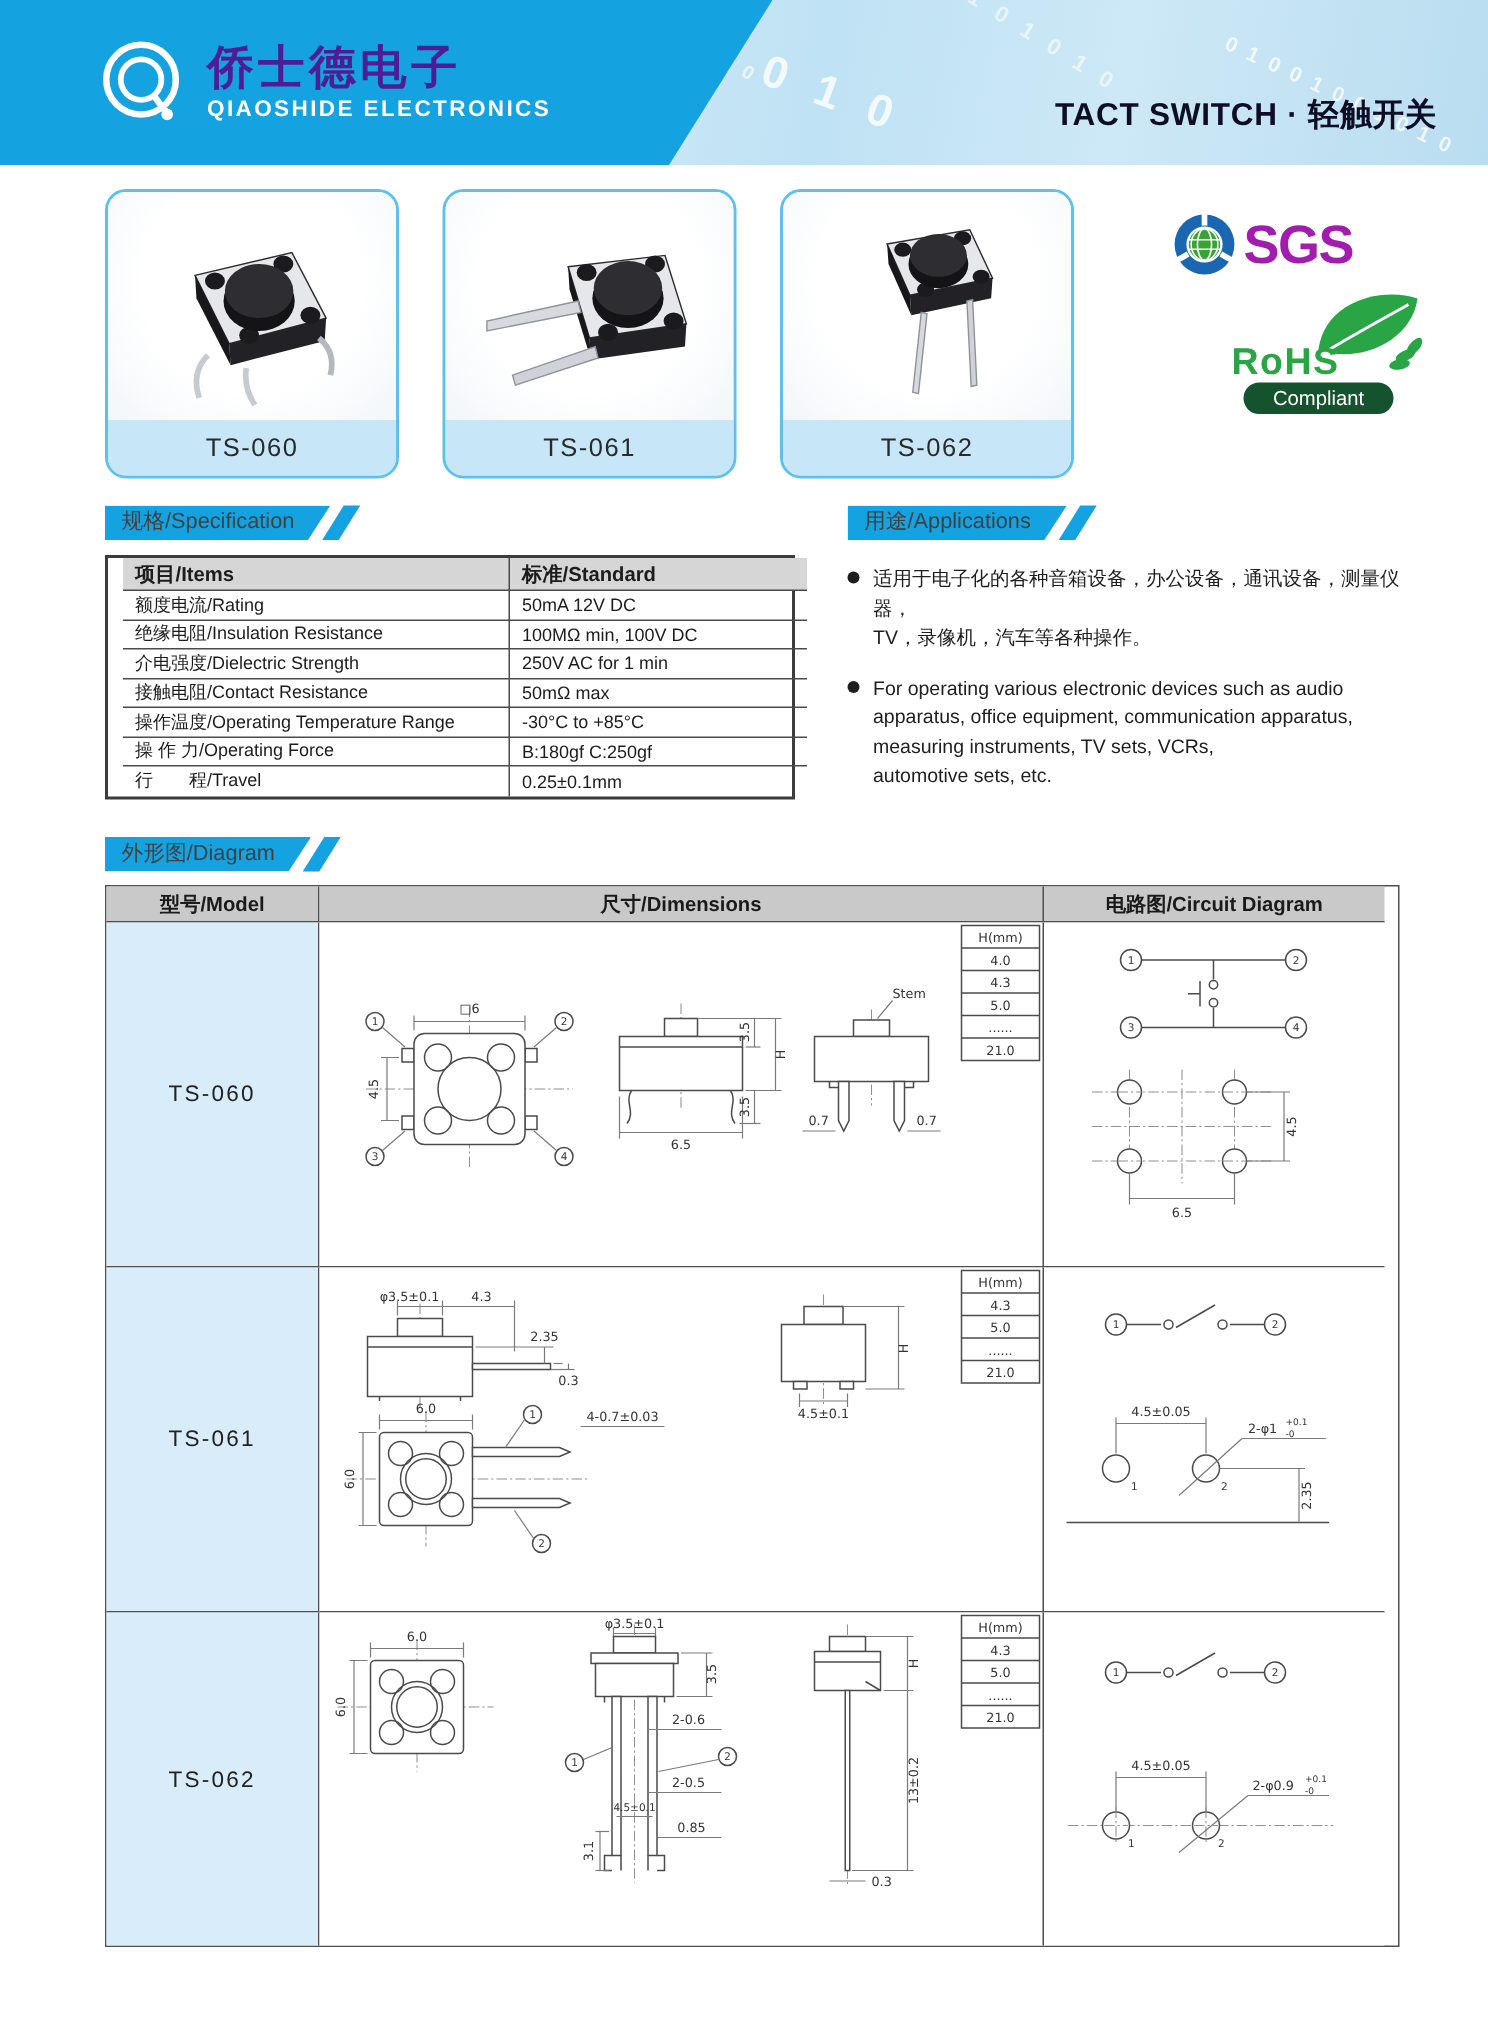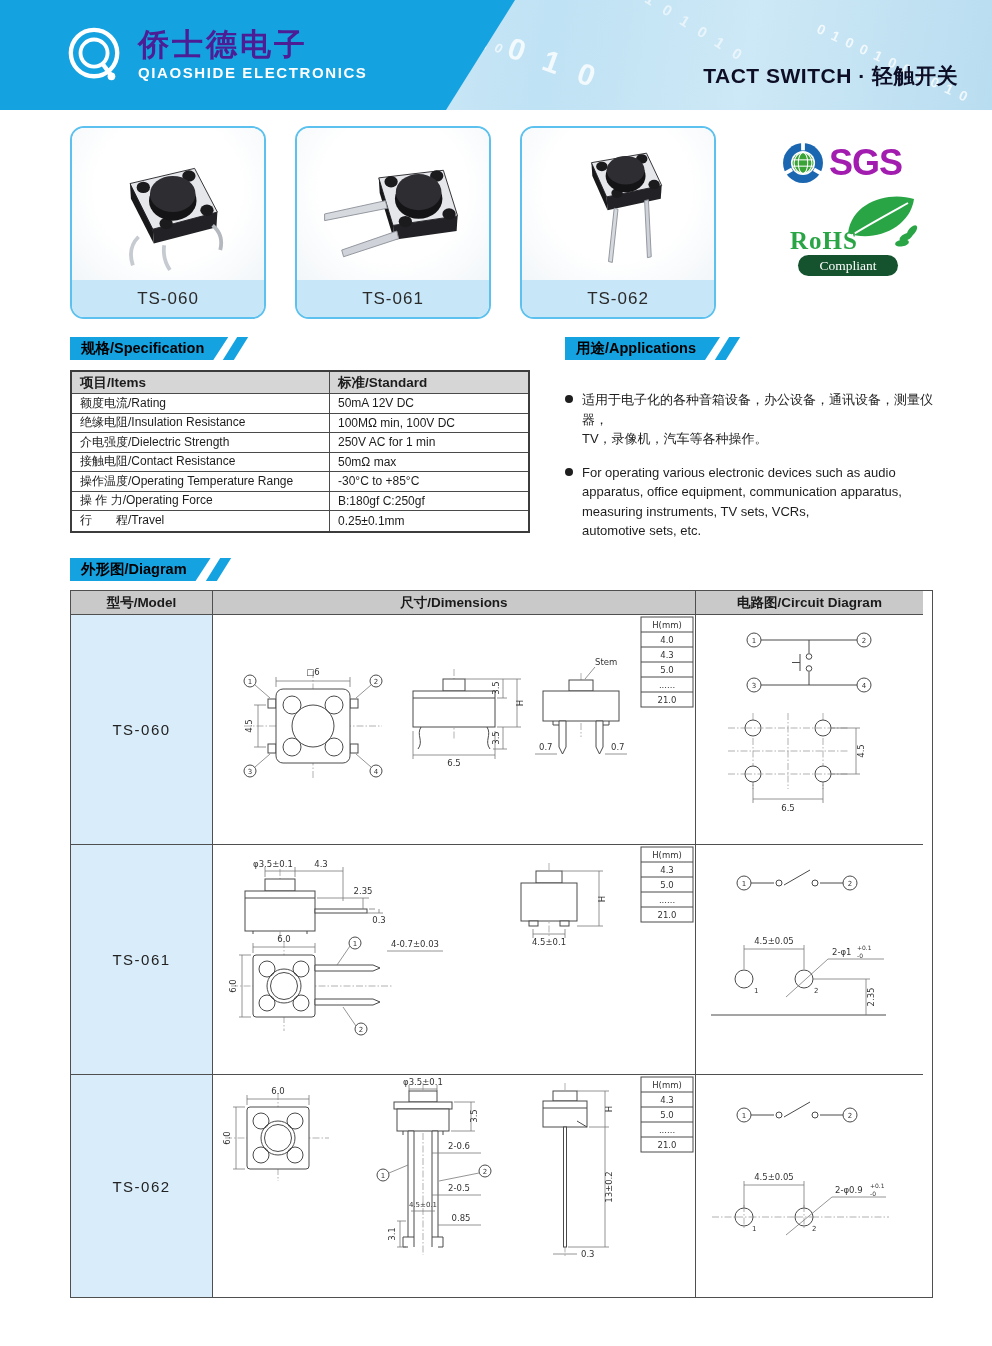--- a/index.html
+++ b/index.html
@@ -26,45 +26,45 @@
           overflow:hidden; background:#fff; }
   .card .photo { height:152px; display:flex; align-items:center; justify-content:center;
                  background:radial-gradient(circle at 50% 40%, #ffffff 55%, #f2f6f9 100%); }
   .card .tag { height:37px; background:#c7e7f8; display:flex; align-items:center; justify-content:center;
                font-size:17px; color:#2a2a2a; letter-spacing:1px; }
   .c0 { left:70px; } .c1 { left:295px; } .c2 { left:520px; }
 
   
   .sgs { position:absolute; left:782px; top:142px; display:flex; align-items:center; gap:5px; }
   .sgs-text { font-size:36px; font-weight:bold; color:#a21caf; letter-spacing:-1px; }
-  .rohs { position:absolute; left:790px; top:205px; width:130px; height:80px;font-family:Liberation Serif, serif; }
+  .rohs { position:absolute; left:821px; top:205px; width:130px; height:80px; }
   .rohs-text { position:absolute; left:0; top:22px; font-size:25px; font-weight:bold; color:#2aa546; letter-spacing:1px; }
   .rohs-pill { position:absolute; left:8px; top:50px; width:100px; height:21px; background:#14532d; color:#fff;
                border-radius:11px; font-size:13.5px; text-align:center; line-height:21px; }
   .rohs-leaf { position:absolute; left:52px; top:-14px; }
 
   
   .sec { position:absolute; height:23px; }
-  .sec-main { height:23px; background:#14a2e1; color:#000000; font-size:14.5px; font-weight:bold; line-height:23px;
+  .sec-main { height:23px; background:#14a2e1; color:#404040; font-size:14.5px; font-weight:normal; line-height:23px;
               padding:0 24px 0 11px; -webkit-clip-path:polygon(0 0,100% 0,calc(100% - 15px) 100%,0 100%);
               clip-path:polygon(0 0,100% 0,calc(100% - 15px) 100%,0 100%); }
   .sec-acc { position:absolute; right:-13px; top:0; width:11px; height:23px; background:#14a2e1; transform:skewX(-32deg); }
 
   
   .spec-table { position:absolute; left:70px; top:370px; width:460px; border:2px solid #3c3c3c; background:#fff; }
-  .spec-row { display:grid; grid-template-columns:258px 198px; }
+  .spec-row { display:grid; grid-template-columns:258px 198px;padding-left:10px; }
   .spec-row > div { border-bottom:1px solid #4a4a4a; padding:0 0 0 8px; font-size:12px; color:#1c1c1c;
                     display:flex; align-items:center; height:19.5px; white-space:nowrap; }
   .spec-row > div:first-child { border-right:1px solid #4a4a4a; }
   .spec-row.head > div { background:#d6d6d6; font-size:13.5px; font-weight:bold; height:22px; }
   .spec-row:last-child > div { border-bottom:none; }
   .spec-row .small { font-size:9.8px; letter-spacing:-0.3px; }
 
   
-  .apps { position:absolute; left:565px; top:390px; width:390px; }
+  .apps { position:absolute; left:565px; top:376px; width:390px; }
   .app-item { display:flex; gap:9px; margin-bottom:14px; }
   .app-dot { width:8px; height:8px; border-radius:50%; background:#1e1e1e; flex:none; margin-top:5px; }
   .app-text { font-size:13px; color:#1e1e1e; line-height:1.5; white-space:pre-line; }
 
   
   .diag-table { position:absolute; left:70px; top:590px; width:863px; border:1px solid #4f4f4f; background:#fff; }
   .dg-row { display:grid; grid-template-columns:142px 483px 227px; }
   .dg-row > div { border-right:1px solid #4f4f4f; border-bottom:1px solid #4f4f4f; }
   .dg-row > div:last-child { border-right:none; }
   .dg-row.last > div { border-bottom:none; }

